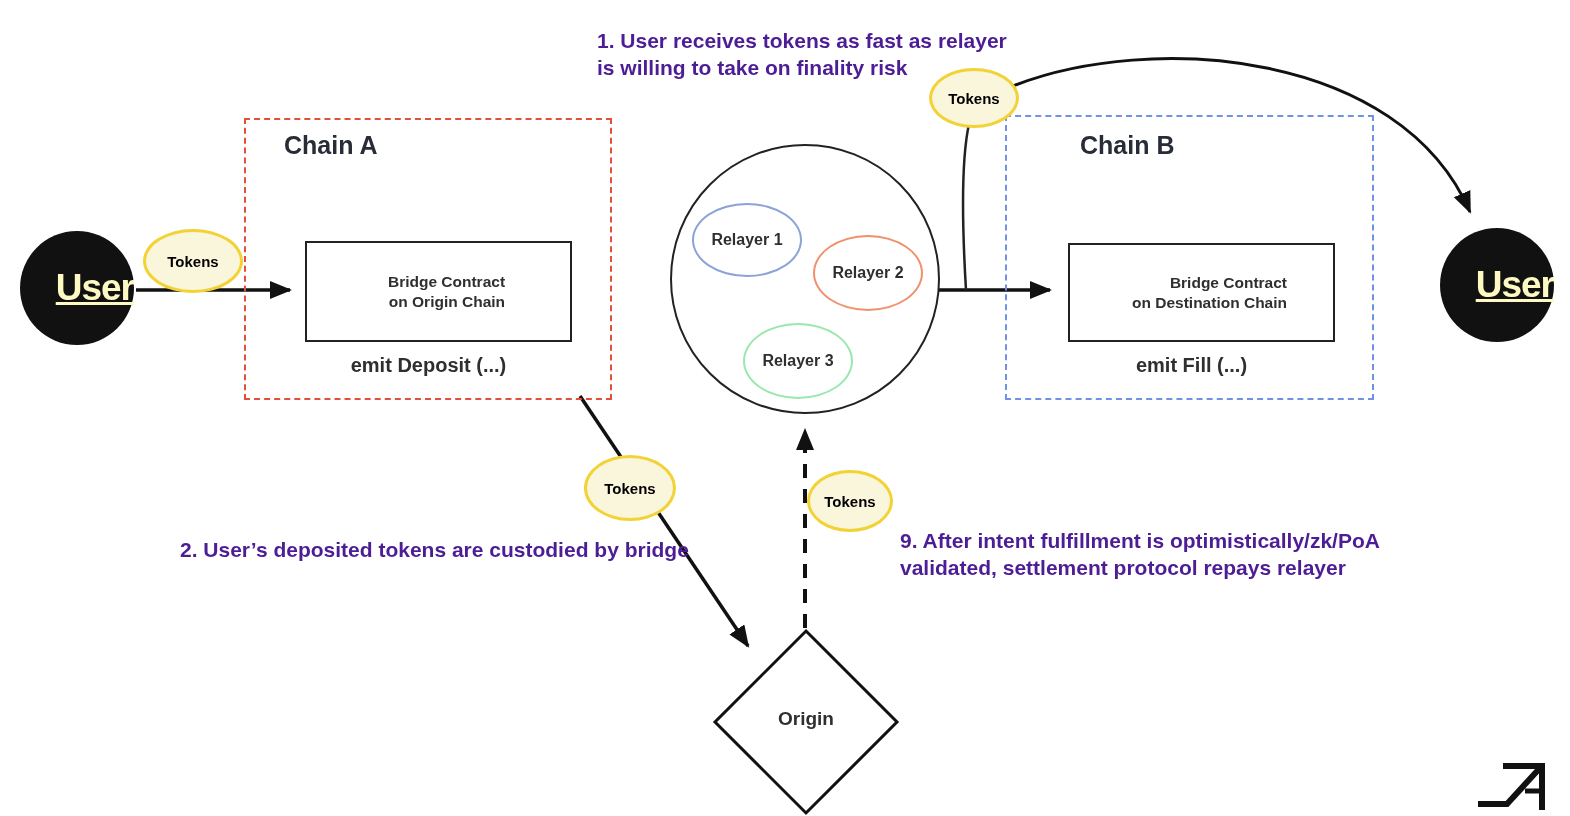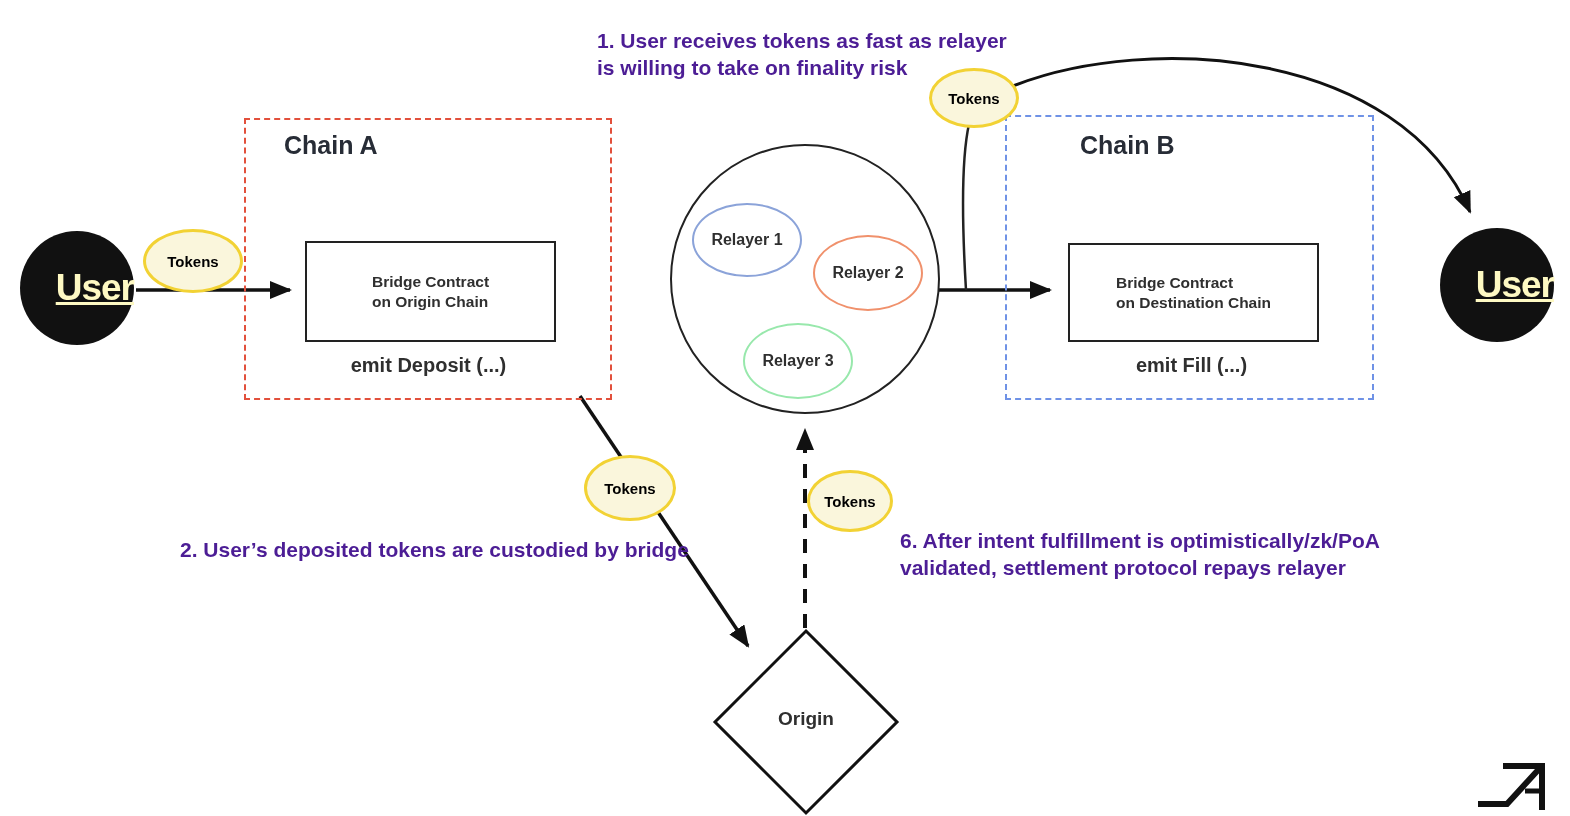--- a/index.html
+++ b/index.html
@@ -18,22 +18,22 @@
   #user-right{left:1440px;top:228px;}
 
   .chain-box{position:absolute;border:2px dashed;}
   #chain-a{left:244px;top:118px;width:364px;height:278px;border-color:#e2503c;}
   #chain-b{left:1005px;top:115px;width:365px;height:281px;border-color:#6f92e6;}
   .chain-label{position:absolute;font-size:25px;font-weight:700;color:#272c36;}
   #chain-a-label{left:284px;top:131px;}
   #chain-b-label{left:1080px;top:131px;}
 
   .contract-box{position:absolute;background:#fff;border:2px solid #222;
-    display:flex;align-items:center;justify-content:center;text-align:left;
-    font-size:15.5px;font-weight:600;line-height:20px;}
+    display:flex;align-items:center;justify-content:center;text-align:right;
+    font-size:15.5px;font-weight:600;line-height:20px;padding-left:16px;}
   #contract-origin{left:305px;top:241px;width:247px;height:97px;}
   #contract-dest{left:1068px;top:243px;width:247px;height:95px;}
 
   .emit-label{position:absolute;text-align:center;font-size:20px;font-weight:600;}
   #emit-deposit{left:305px;top:354px;width:247px;}
   #emit-fill{left:1068px;top:354px;width:247px;}
 
   #relayer-pool{position:absolute;left:670px;top:144px;width:266px;height:266px;
     border:2.5px solid #222;border-radius:50%;background:#fff;}
   .relayer{position:absolute;border:2px solid;border-radius:50%;
@@ -127,16 +127,16 @@
 <div class="token" id="token-bl">
   <span>Tokens</span>
 </div>
 <div class="token" id="token-br">
   <span>Tokens</span>
 </div>
 
 <div class="note pre" id="note-1">1. User receives tokens as fast as relayer
 is willing to take on finality risk</div>
 <div class="note" id="note-2">2. User’s deposited tokens are custodied by bridge</div>
-<div class="note pre" id="note-3">6. After intent fulfillment is optimistically/zk/PoA
+<div class="note pre" id="note-3">9. After intent fulfillment is optimistically/zk/PoA
 validated, settlement protocol repays relayer</div>
 
 <div id="bridge-label">Origin</div>
 
 </body></html>

